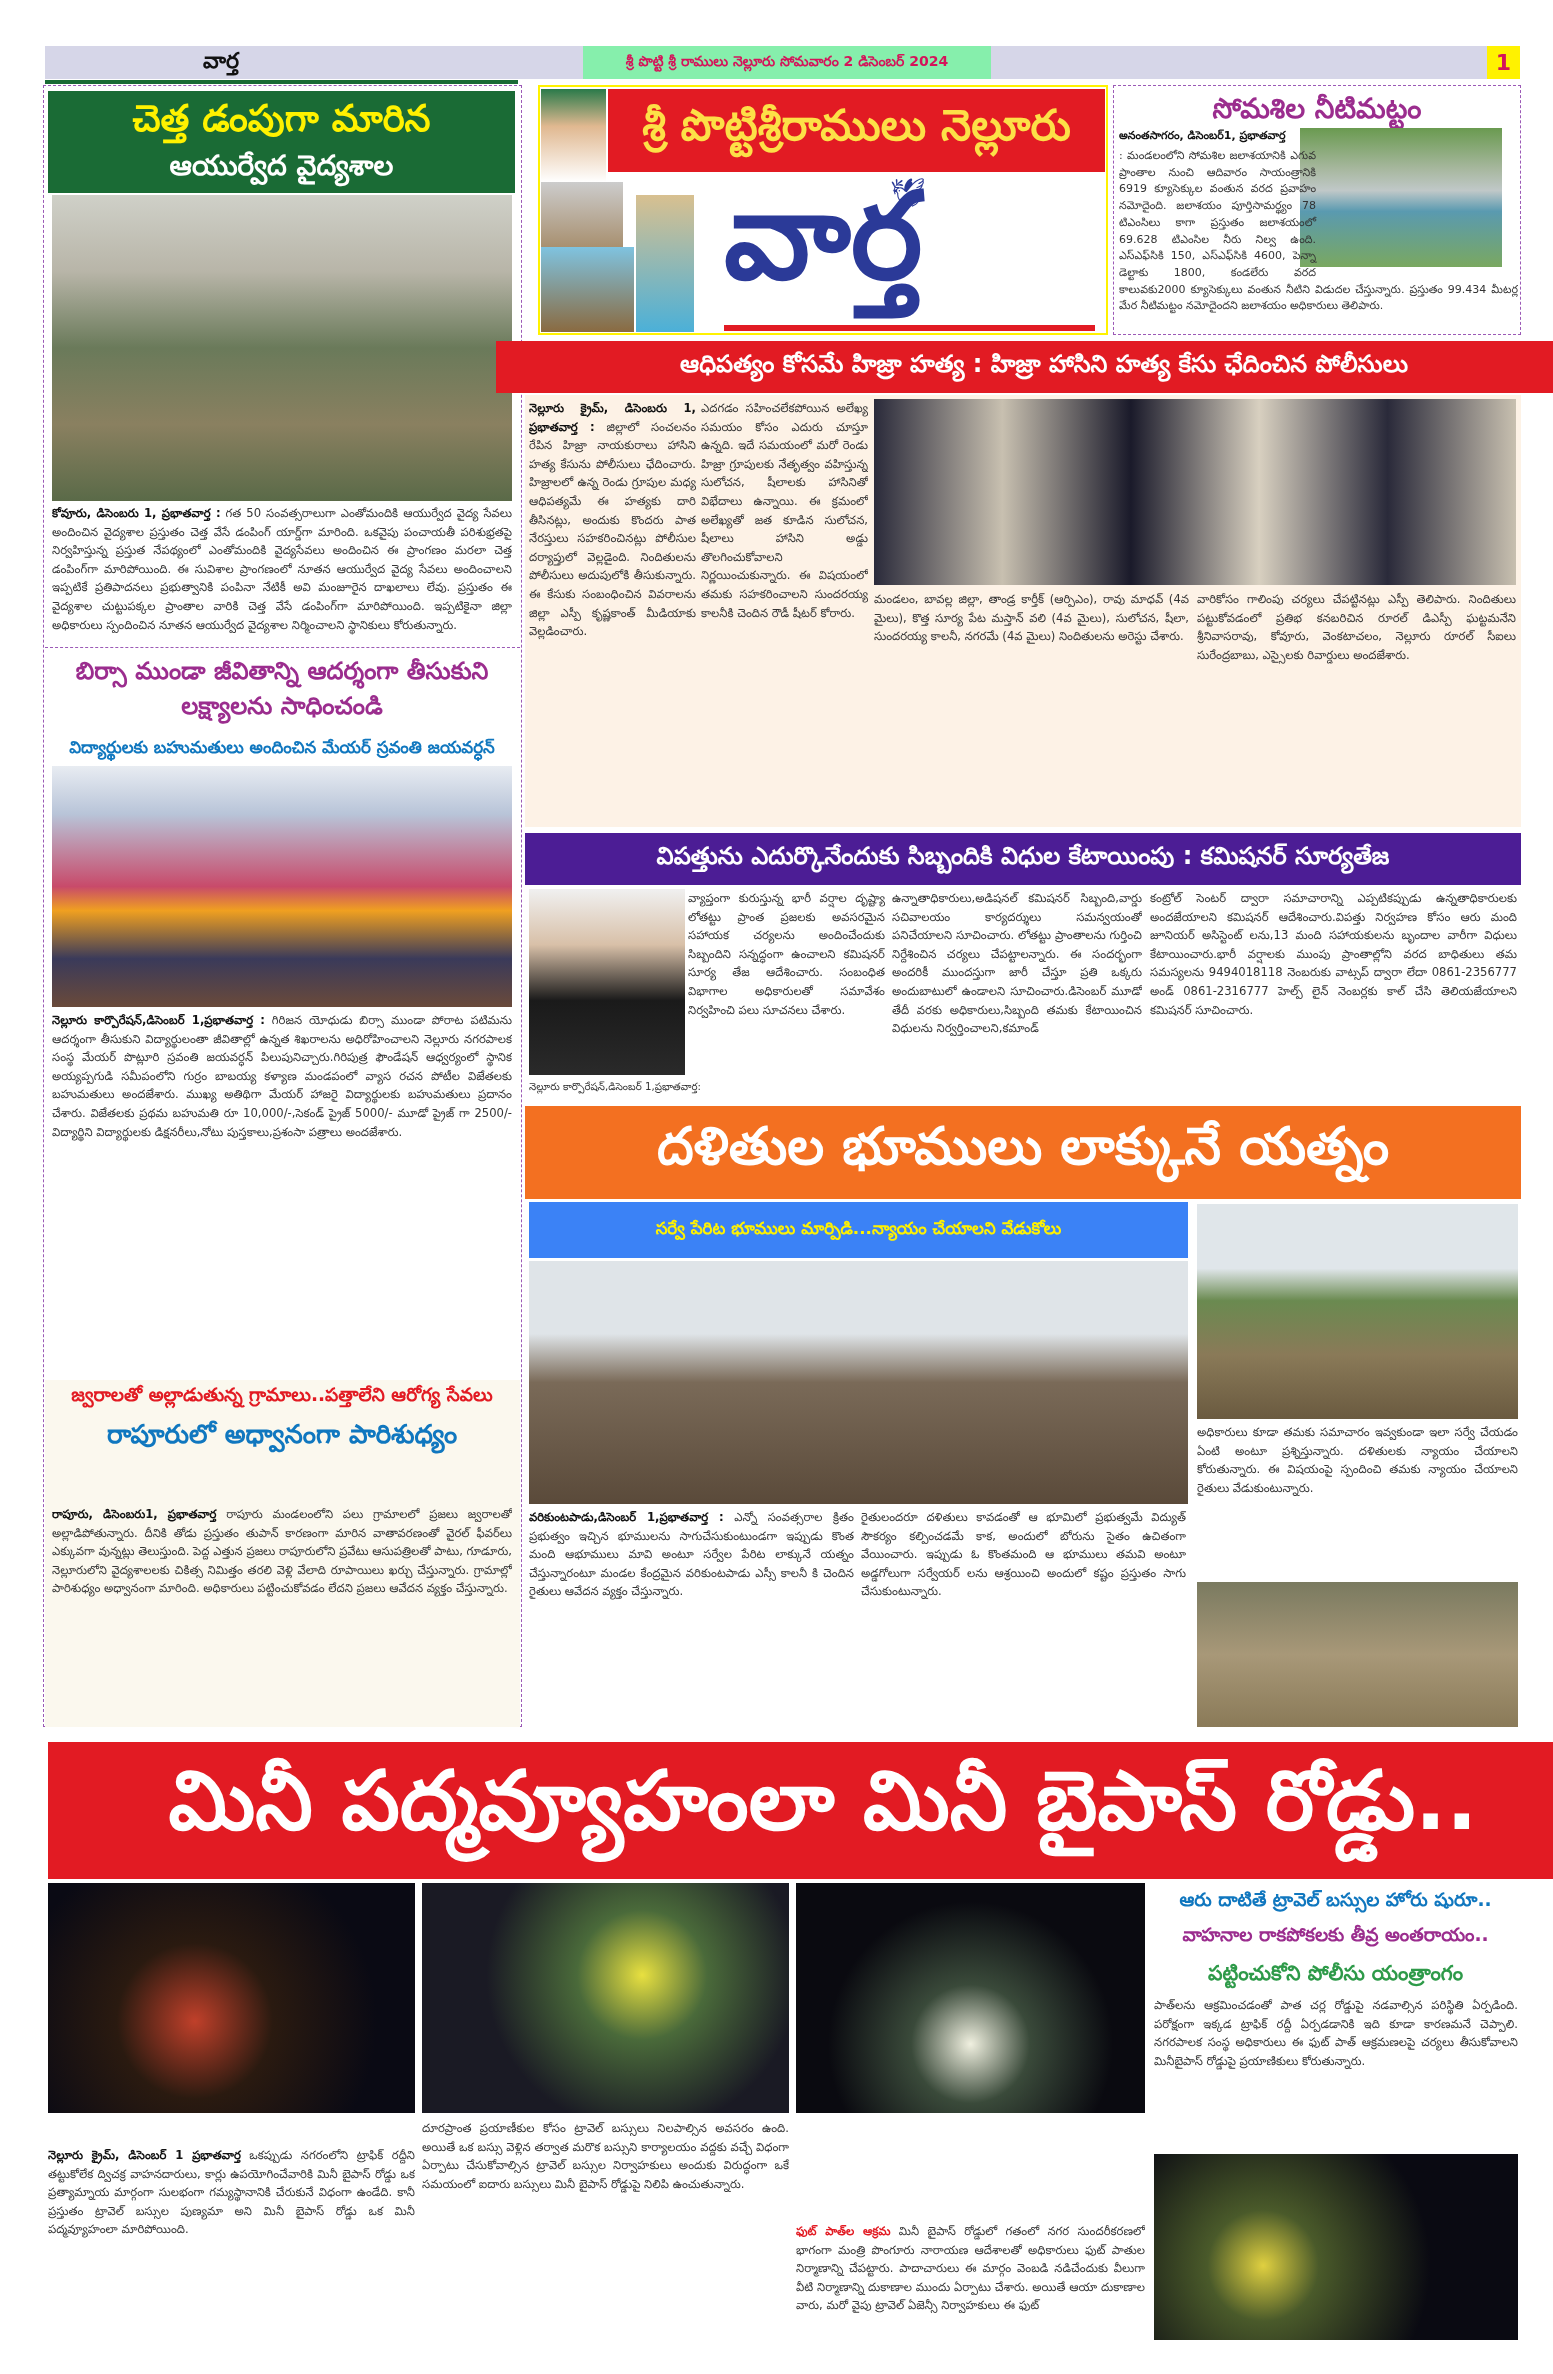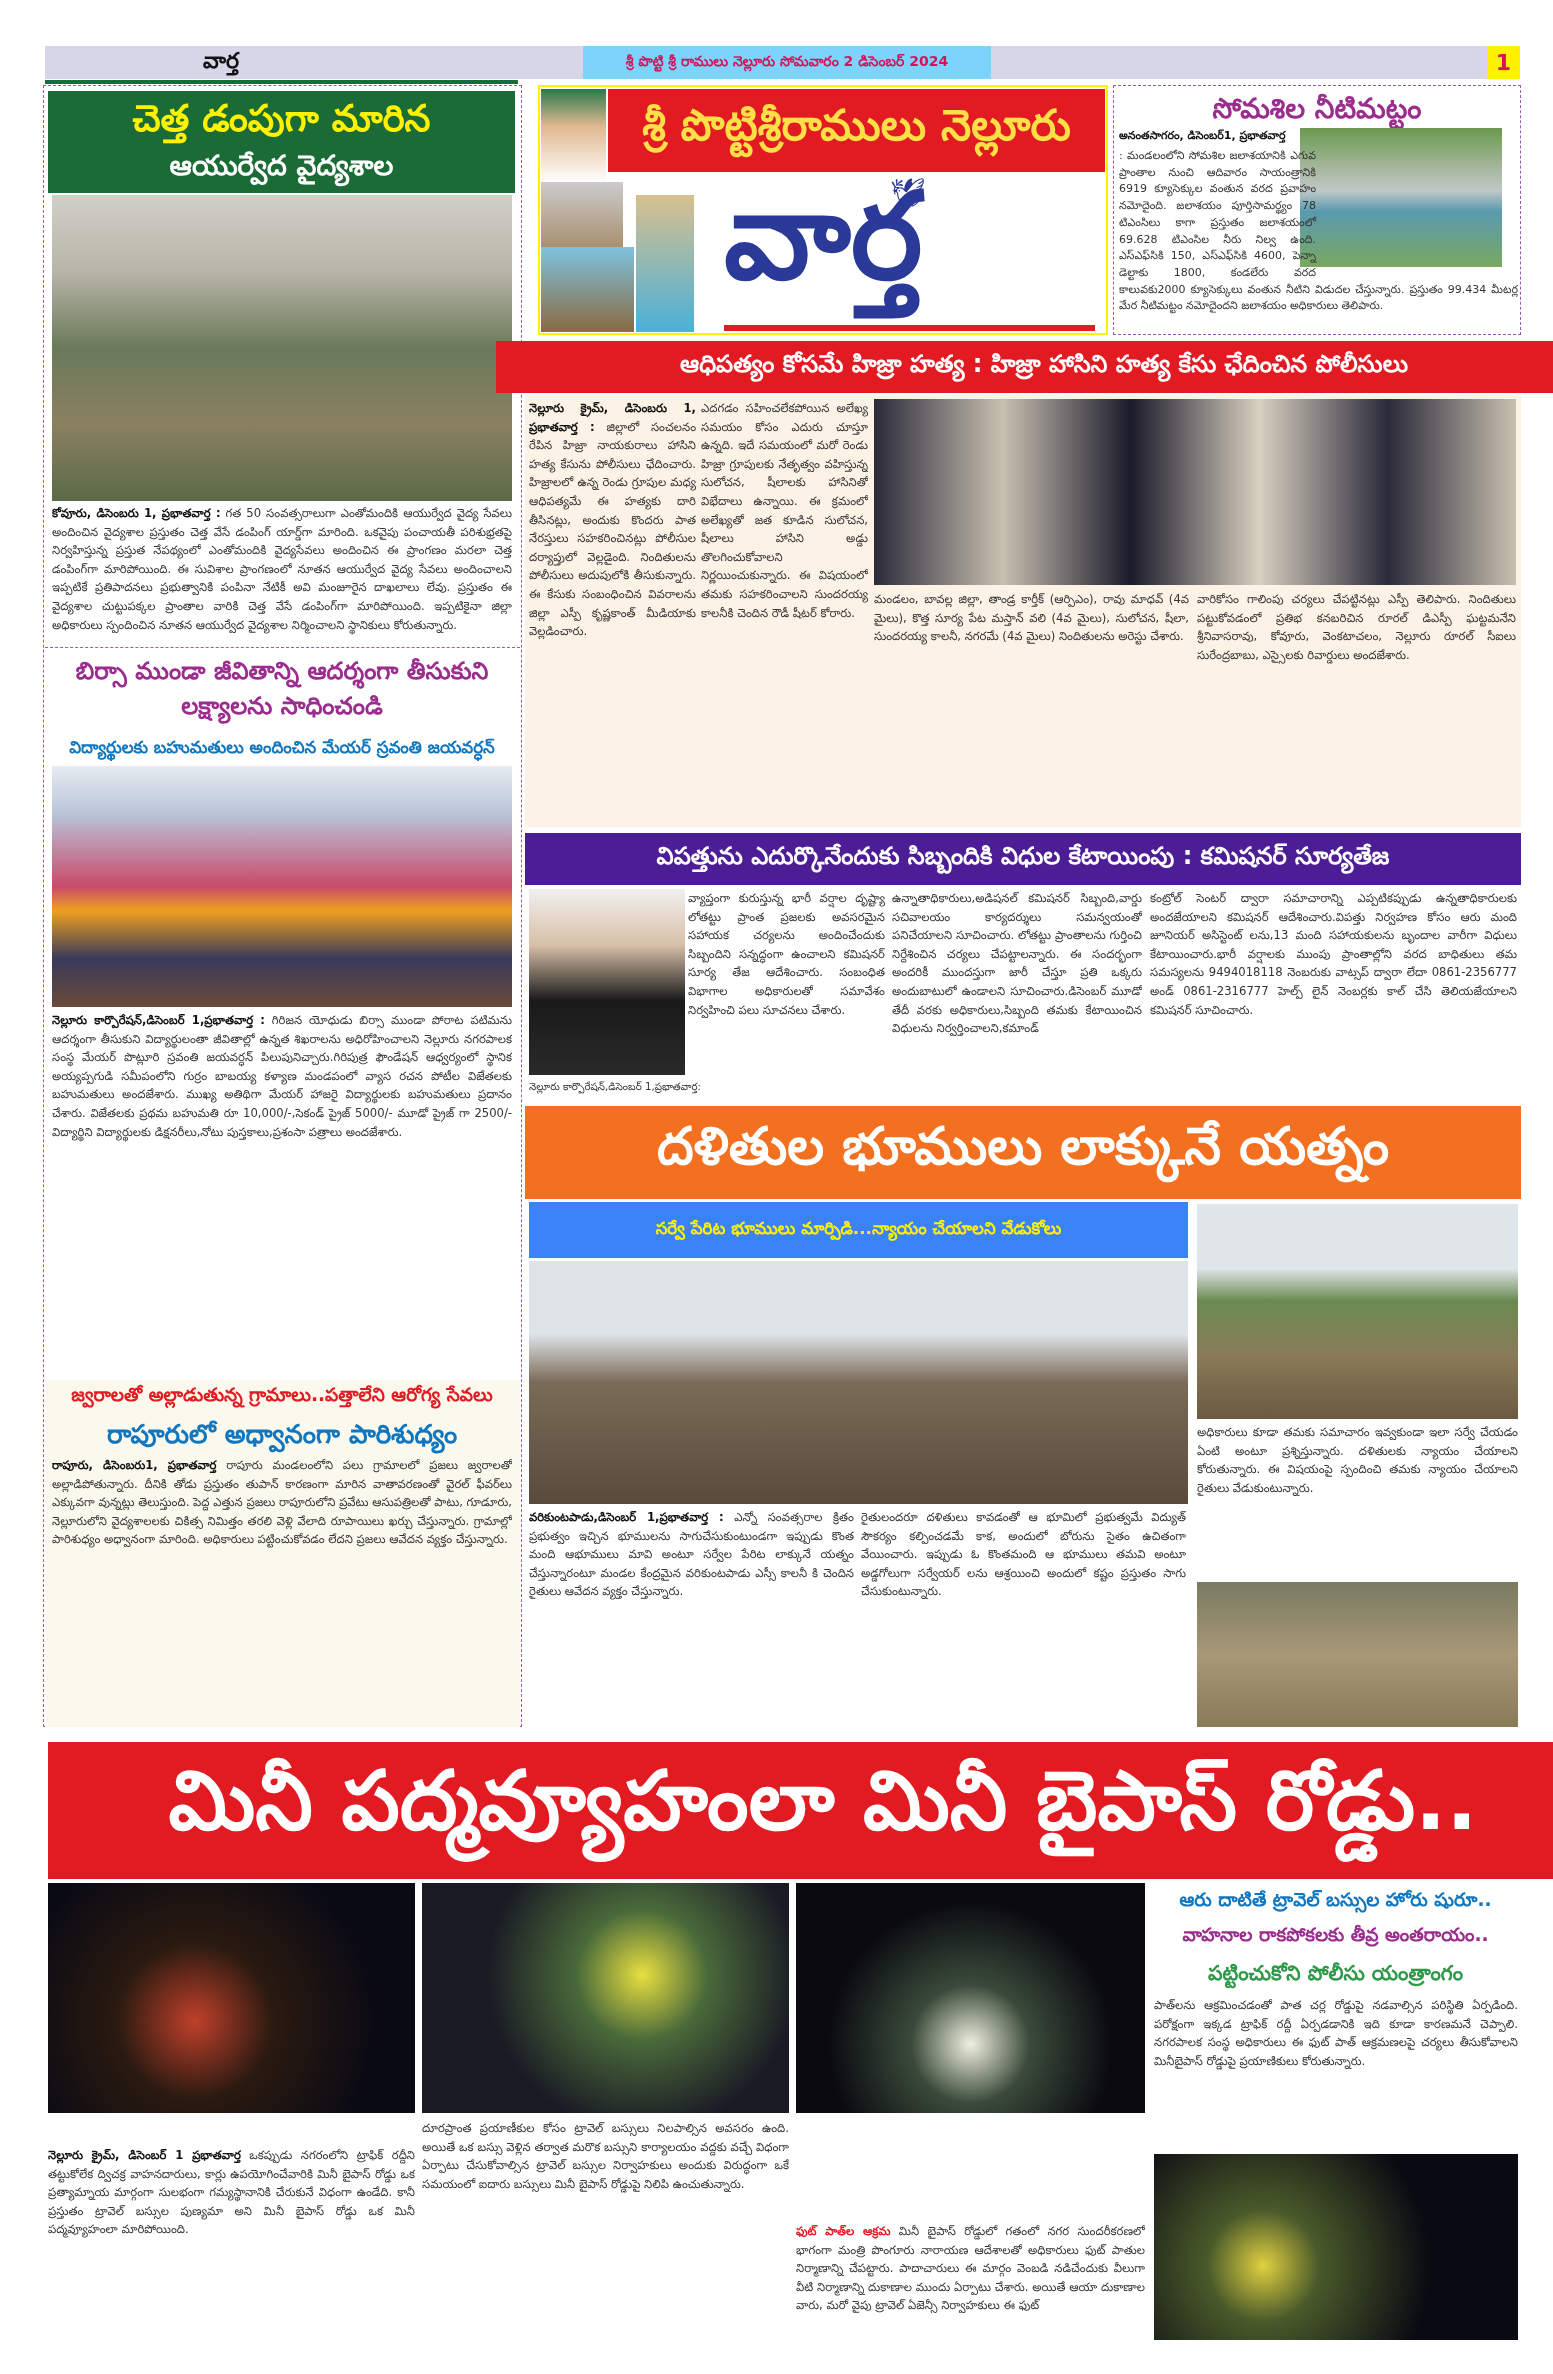--- a/index.html
+++ b/index.html
@@ -1,20 +1,20 @@
 <!DOCTYPE html>
 <html style="font-size:15px"><head>
 <meta charset="utf-8">
 <style>
   *{box-sizing:border-box;margin:0;padding:0}
   body{width:1554px;height:2375px;background:#fff;font-family:"DejaVu Sans",sans-serif;position:relative;overflow:hidden;color:#222}
   .abs{position:absolute}
   .topbar{left:45px;top:46px;width:1475px;height:33px;background:#d6d6e8}
   .topbar .logo{position:absolute;left:158px;top:1.9px;font-size:22px;font-weight:bold;color:#111}
-  .topbar .date{position:absolute;left:538px;top:0;width:408px;height:33px;background:#7dd3fc;color:#d4145a;font-size:14px;font-weight:bold;display:flex;align-items:center;justify-content:center}
+  .topbar .date{position:absolute;left:538px;top:0;width:408px;height:33px;background:#86efac;color:#d4145a;font-size:14px;font-weight:bold;display:flex;align-items:center;justify-content:center}
   .topbar .pg{position:absolute;right:0;top:0;width:33px;height:33px;background:#fff200;color:#d4145a;font-size:22px;font-weight:bold;display:flex;align-items:center;justify-content:center}
   .greenline{left:45px;top:80px;width:473px;height:3.7px;background:#1a6b35}
   .col-l{left:43px;top:85px;width:479px;height:1642px;border:1.9px dashed #9b59b6}
   .hd-green{left:48px;top:91px;width:467px;height:102px;background:#1a6b35;text-align:center;padding-top:5.6px}
   .hd-green .t1{color:#fff200;font-size:37px;font-weight:bold}
   .hd-green .t2{color:#fff;font-size:28px;font-weight:bold}
   .photo{background:linear-gradient(135deg,#7a8a6a,#a9a590 40%,#cfc8b0 70%,#8c9a78)}
   .body-txt{font-size:11.6px;line-height:18.6px;color:#333;text-align:justify;overflow:hidden}
   .body-txt b{color:#111}
   .masthead{left:538px;top:85px;width:570px;height:250px;border:2.8px solid #fff200}
@@ -66,21 +66,21 @@
 </div>
 <div class="abs blue-t" style="left:52px;top:737px;width:460px;font-size:16.7px">విద్యార్థులకు బహుమతులు అందించిన మేయర్ స్రవంతి జయవర్ధన్</div>
 <div class="abs" style="left:52px;top:766px;width:460px;height:241px;background:linear-gradient(#e8ecf2 0,#b8c4d8 20%,#c84a6a 50%,#f0a020 60%,#3a3a5a 80%,#6a4a3a)"></div>
 <div class="abs body-txt" style="left:52px;top:1011px;width:460px;height:366px">
   <b>నెల్లూరు కార్పొరేషన్,డిసెంబర్ 1,ప్రభాతవార్త :</b>
   <span>గిరిజన యోధుడు బిర్సా ముండా పోరాట పటిమను ఆదర్శంగా తీసుకుని విద్యార్థులంతా జీవితాల్లో ఉన్నత శిఖరాలను అధిరోహించాలని నెల్లూరు నగరపాలక సంస్థ మేయర్ పొట్లూరి స్రవంతి జయవర్ధన్ పిలుపునిచ్చారు.గిరిపుత్ర ఫౌండేషన్ ఆధ్వర్యంలో స్థానిక అయ్యప్పగుడి సమీపంలోని గుర్రం బాబయ్య కళ్యాణ మండపంలో వ్యాస రచన పోటీల విజేతలకు బహుమతులు అందజేశారు. ముఖ్య అతిథిగా మేయర్ హాజరై విద్యార్థులకు బహుమతులు ప్రదానం చేశారు. విజేతలకు ప్రథమ బహుమతి రూ 10,000/-,సెకండ్ ప్రైజ్ 5000/- మూడో ప్రైజ్ గా 2500/- విద్యార్థిని విద్యార్థులకు డిక్షనరీలు,నోటు పుస్తకాలు,ప్రశంసా పత్రాలు అందజేశారు.</span>
 </div>
 <div class="abs cream" style="left:45px;top:1380px;width:475px;height:347px"></div>
 <div class="abs red-t" style="left:52px;top:1384px;width:460px;font-size:18.6px">జ్వరాలతో అల్లాడుతున్న గ్రామాలు..పత్తాలేని ఆరోగ్య సేవలు</div>
 <div class="abs blue-t" style="left:52px;top:1419px;width:460px;font-size:26px">రాపూరులో అధ్వానంగా పారిశుధ్యం</div>
-<div class="abs body-txt" style="left:52px;top:1456px;width:460px;height:267px">
+<div class="abs body-txt" style="left:52px;top:1505px;width:460px;height:267px">
   <b>రాపూరు, డిసెంబరు1, ప్రభాతవార్త</b>
   <span>రాపూరు మండలంలోని పలు గ్రామాలలో ప్రజలు జ్వరాలతో అల్లాడిపోతున్నారు. దీనికి తోడు ప్రస్తుతం తుపాన్ కారణంగా మారిన వాతావరణంతో వైరల్ ఫీవర్‌లు ఎక్కువగా వున్నట్లు తెలుస్తుంది. పెద్ద ఎత్తున ప్రజలు రాపూరులోని ప్రవేటు ఆసుపత్రిలతో పాటు, గూడూరు, నెల్లూరులోని వైద్యశాలలకు చికిత్స నిమిత్తం తరలి వెళ్లి వేలాది రూపాయిలు ఖర్చు చేస్తున్నారు. గ్రామాల్లో పారిశుధ్యం అధ్వానంగా మారింది. అధికారులు పట్టించుకోవడం లేదని ప్రజలు ఆవేదన వ్యక్తం చేస్తున్నారు.</span>
 </div>
 
 <div class="abs masthead"></div>
 <div class="abs mh-portrait"></div>
 <div class="abs mh-bridge"></div>
 <div class="abs mh-port"></div>
 <div class="abs mh-temple"></div>
 <div class="abs mh-red">శ్రీ పొట్టిశ్రీరాములు నెల్లూరు</div>

